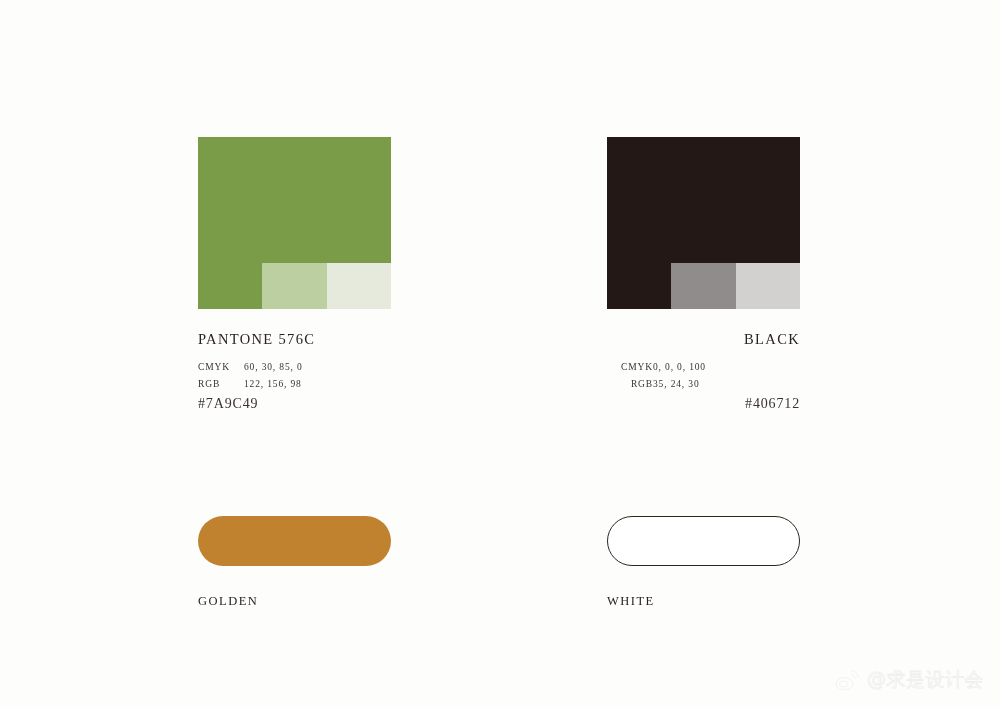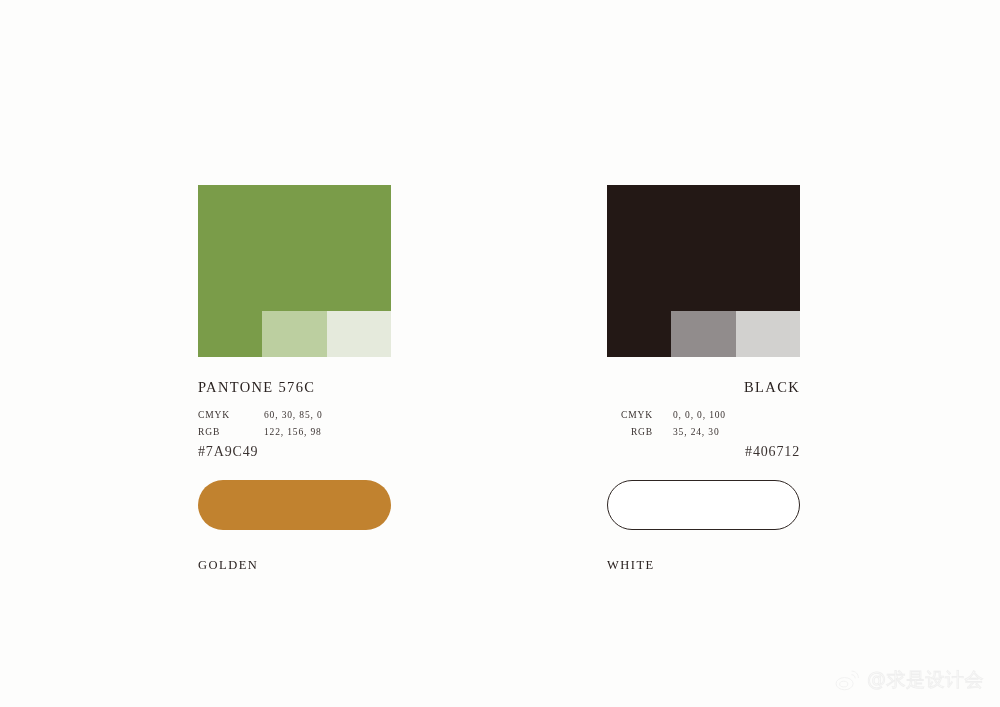--- a/index.html
+++ b/index.html
@@ -17,21 +17,20 @@
 
   .page {
     position: absolute;
     inset: 0;
   }
 
   
   .col {
     position: absolute;
     top: 137px;
-    margin-top: 48px;
   }
   .col-left  { left: 198px; }
   .col-right { left: 607px; text-align: right; }
 
   
   .block-swatch {
     position: relative;
     width: 193px;
     height: 172px;
   }
@@ -69,41 +68,40 @@
     margin-bottom: 14px;
     white-space: nowrap;
   }
   .info .row {
     font-size: 9.5px;
     letter-spacing: 0.85px;
     color: #3a3230;
     margin-bottom: 7px;
     white-space: nowrap;
     display: flex;
-    gap: 20px;
   }
   .info .row .key {
     display: inline-block;
     width: 46px;
     flex: none;
   }
   .info .row .val {
     display: inline-block;
   }
   .info .hex {
     font-size: 14px;
     letter-spacing: 0.85px;
     color: #3a3230;
     white-space: nowrap;
   }
 
   
   .pill-col {
     position: absolute;
-    top: 480px;
+    top: 516px;
   }
   .pill-col-left  { left: 198px; }
   .pill-col-right { left: 607px; }
 
   .pill {
     width: 193px;
     height: 50px;
     border-radius: 25px;
     box-sizing: border-box;
   }

